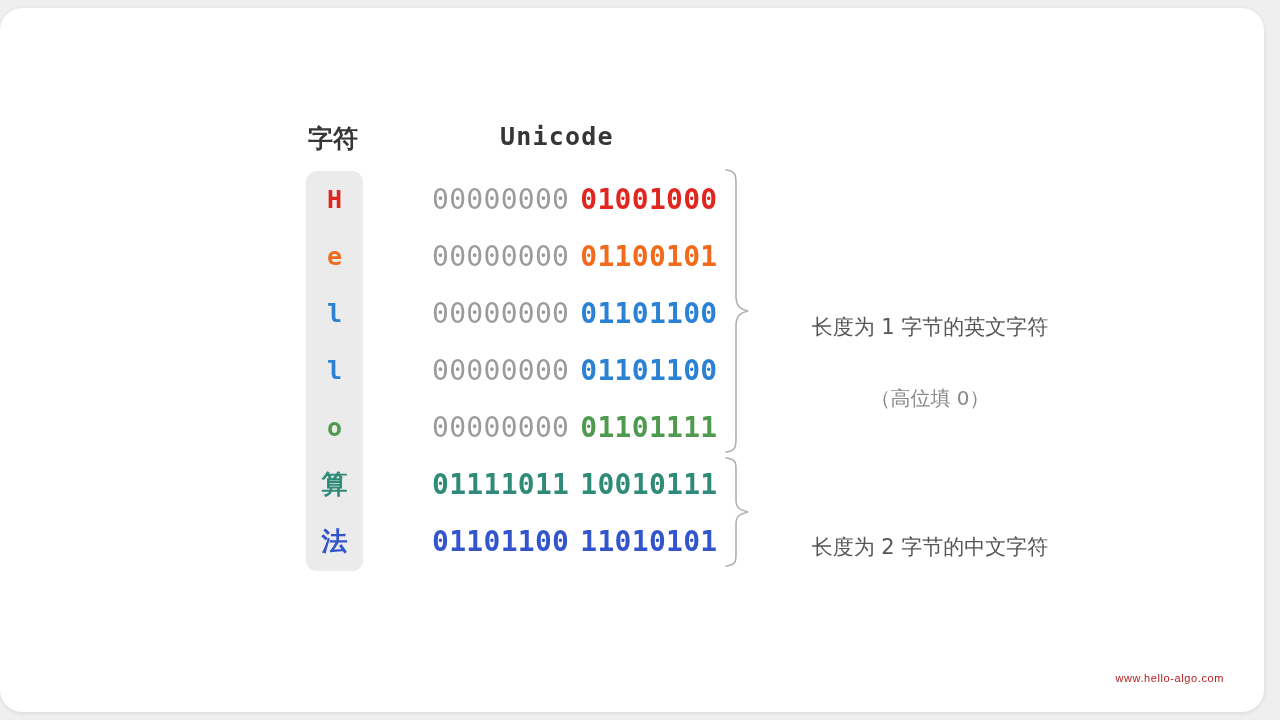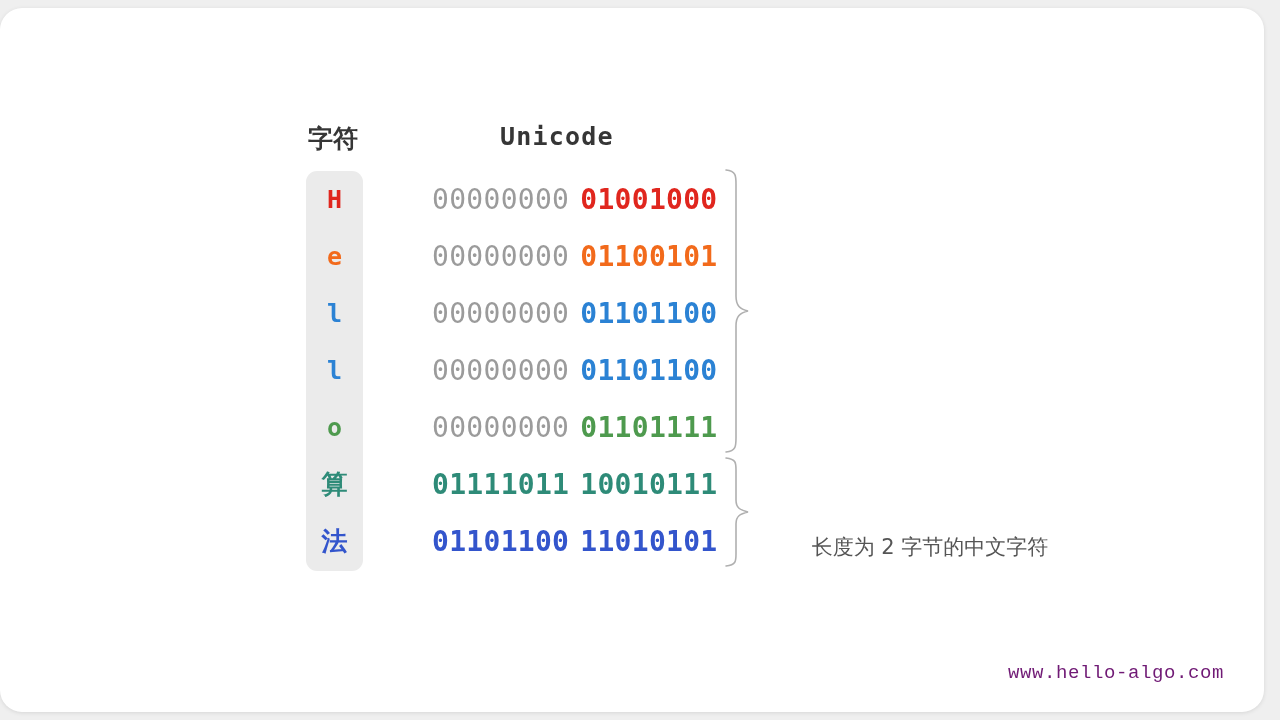--- a/index.html
+++ b/index.html
@@ -113,24 +113,24 @@
   }
 
   #annotation-1 { left: 770px; top: 266px; width: 320px; }
   #annotation-2 { left: 770px; top: 486px; width: 320px; }
 
   
   #watermark {
     position: absolute;
     right: 40px;
     bottom: 28px;
-    color: #701a75;
-    font-size: 19px;
+    color: #b91c1c;
+    font-size: 11px;
     letter-spacing: 0.6px;
-    font-family: Liberation Mono, monospace;
+    font-family: Liberation Sans, sans-serif;
   }
 </style>
 </head>
 <body>
 
 <div id="card">
 
   <div class="col-header" id="header-char">字符</div>
   <div class="col-header" id="header-unicode">Unicode</div>
 
@@ -166,20 +166,24 @@
   <svg class="brace-svg" id="brace-2" style="left:722px; top:448px;" width="36" height="112" viewBox="0 0 36 112">
     <path d="M 4 2
              C 14 3, 14 7, 14 14
              L 14 44
              C 14 52, 18 54, 26 56
              C 18 58, 14 60, 14 68
              L 14 98
              C 14 105, 14 109, 4 110" fill="none" stroke="#b0b0b0" stroke-width="1.6" stroke-linecap="round"></path>
   </svg>
 
+  <div class="annotation" id="annotation-1">
+    <div>长度为 1 字节的英文字符</div>
+    <div class="sub">（高位填 0）</div>
+  </div>
 
   <div class="annotation" id="annotation-2">
     <div>长度为 2 字节的中文字符</div>
   </div>
 
   <div id="watermark">www.hello-algo.com</div>
 
 </div>
 
 </body></html>

